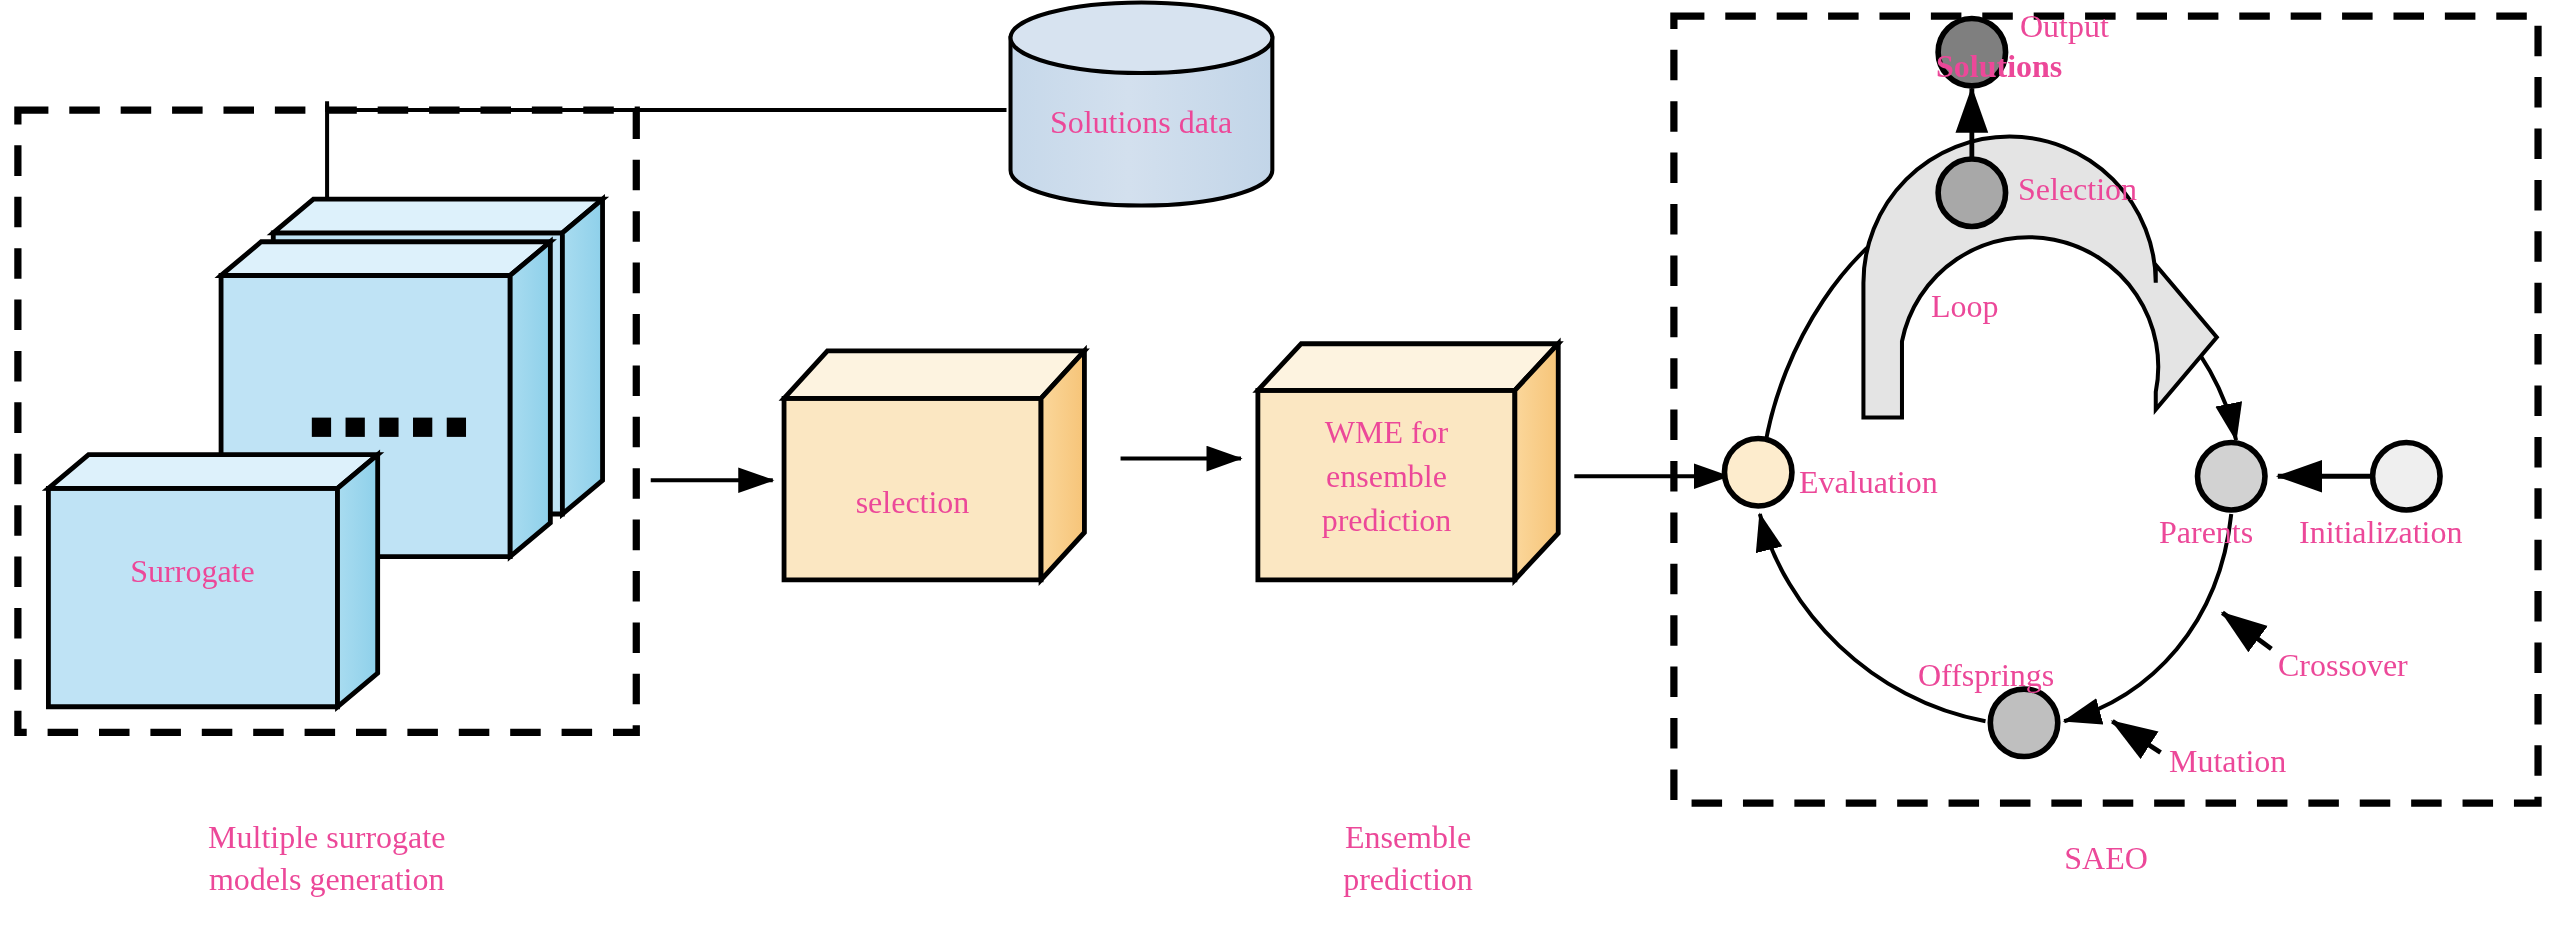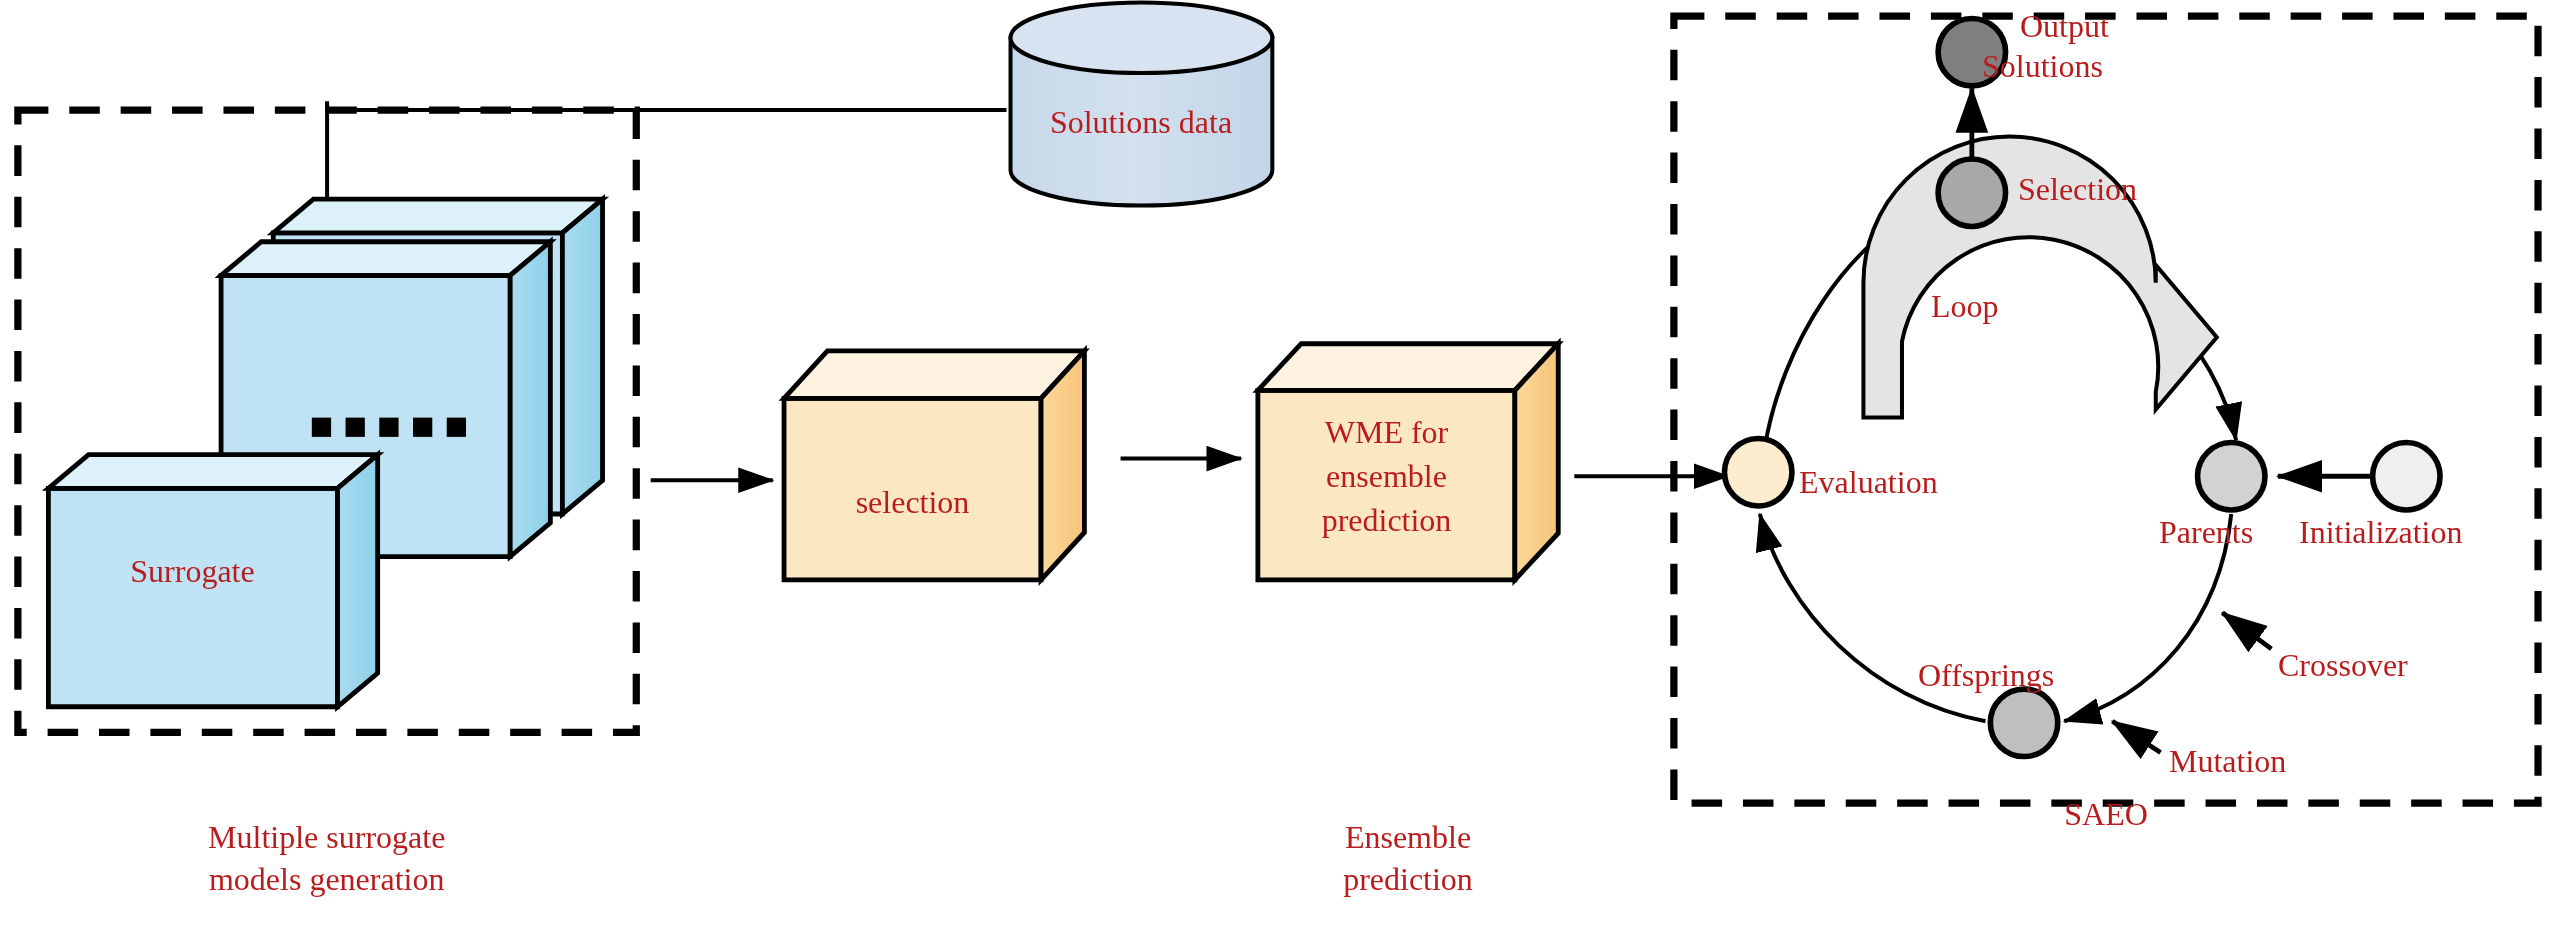--- a/index.html
+++ b/index.html
@@ -17,21 +17,21 @@
   svg.layer{
     position:absolute;
     left:0;top:0;
     width:2576px;
     height:930px;
     pointer-events:none;
   }
   .lbl{
     position:absolute;
     font-family:"Liberation Serif","DejaVu Serif",serif;
-    color:#b91c1c;
+    color:#ec4899;
     white-space:pre;
     line-height:1.18;
   }
   .ctr{text-align:center;}
   .t-box{font-size:32px;}
   .t-node{font-size:32px;}
   .t-caption{font-size:32px;}
 </style>
 </head>
 <body>
@@ -191,21 +191,21 @@
 
   <div class="lbl ctr t-box" style="left:48px;top:553px;width:289px;">Surrogate</div>
 
   <div class="lbl ctr t-box" style="left:784px;top:484px;width:257px;">selection</div>
 
   <div class="lbl ctr t-box" style="left:1258px;top:414px;width:257px;">WME for</div>
   <div class="lbl ctr t-box" style="left:1258px;top:458px;width:257px;">ensemble</div>
   <div class="lbl ctr t-box" style="left:1258px;top:502px;width:257px;">prediction</div>
 
   <div class="lbl t-node" style="left:2020px;top:8px;">Output</div>
-  <div class="lbl t-node" style="left:1982px;top:48px;">Solutions</div>
+  <div class="lbl t-node" style="left:1936px;top:48px;font-weight:bold;">Solutions</div>
 
   <div class="lbl t-node" style="left:2018px;top:171px;">Selection</div>
 
   <div class="lbl t-node" style="left:1931px;top:288px;">Loop</div>
 
   <div class="lbl t-node" style="left:1799px;top:464px;">Evaluation</div>
 
   <div class="lbl t-node" style="left:2159px;top:514px;">Parents</div>
 
   <div class="lbl t-node" style="left:2299px;top:514px;">Initialization</div>
@@ -216,16 +216,16 @@
 
   <div class="lbl t-node" style="left:2169px;top:743px;">Mutation</div>
 
   <div class="lbl ctr t-caption" style="left:17.7px;top:819px;width:618px;">Multiple surrogate</div>
   <div class="lbl ctr t-caption" style="left:17.7px;top:861px;width:618px;">models generation</div>
 
 
   <div class="lbl ctr t-caption" style="left:1258px;top:819px;width:300px;">Ensemble</div>
   <div class="lbl ctr t-caption" style="left:1258px;top:861px;width:300px;">prediction</div>
 
-  <div class="lbl ctr t-caption" style="left:1674px;top:796px;width:864px;">SAEO</div>
+  <div class="lbl ctr t-caption" style="left:1674px;top:840px;width:864px;">SAEO</div>
 
 </div>
 
 
 </body></html>

